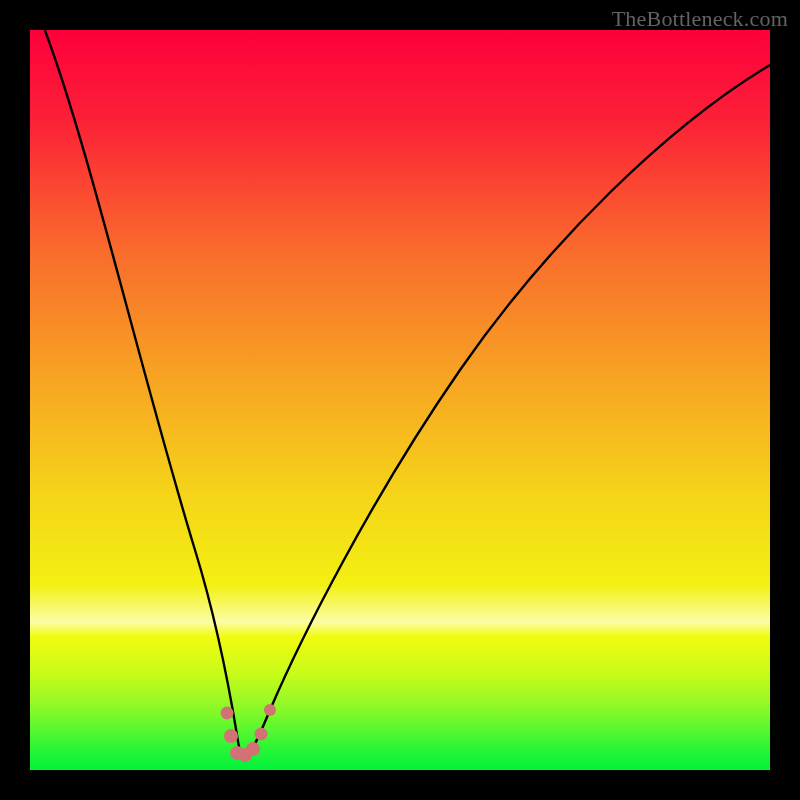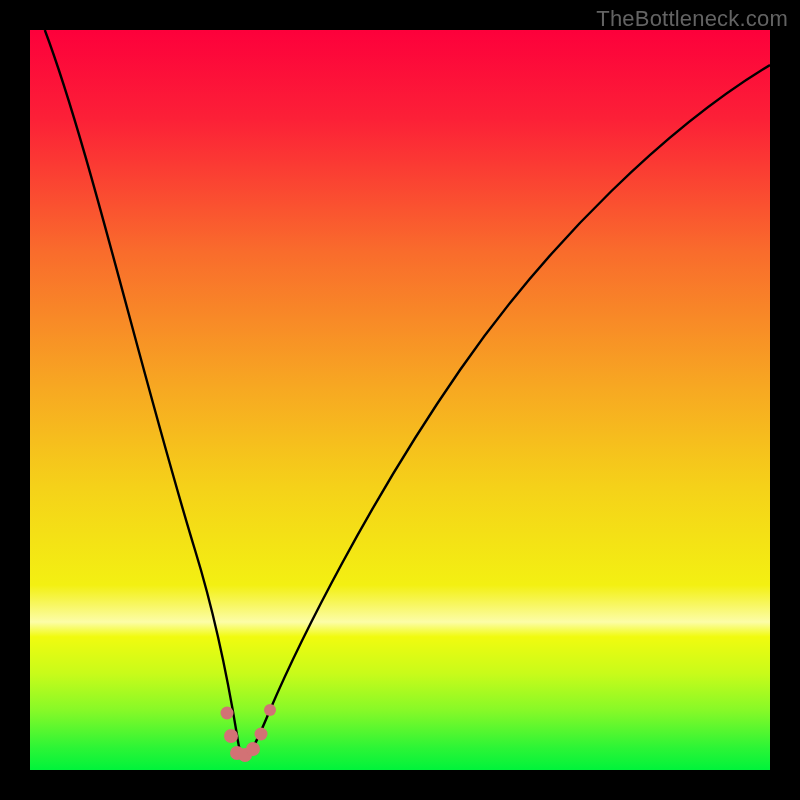--- a/index.html
+++ b/index.html
@@ -31,21 +31,21 @@
   .curve-svg {
     position: absolute;
     inset: 0;
     width: 100%;
     height: 100%;
   }
   .watermark {
     position: absolute;
     top: 6px;
     right: 12px;
-    font-family: Liberation Sans, sans-serif;
+    font-family: Liberation Serif, serif;
     font-size: 22px;
     font-weight: 500;
     color: #636363;
     letter-spacing: 0.2px;
   }
   .dot {
     fill: #d27275;
   }
 </style>
 </head>

